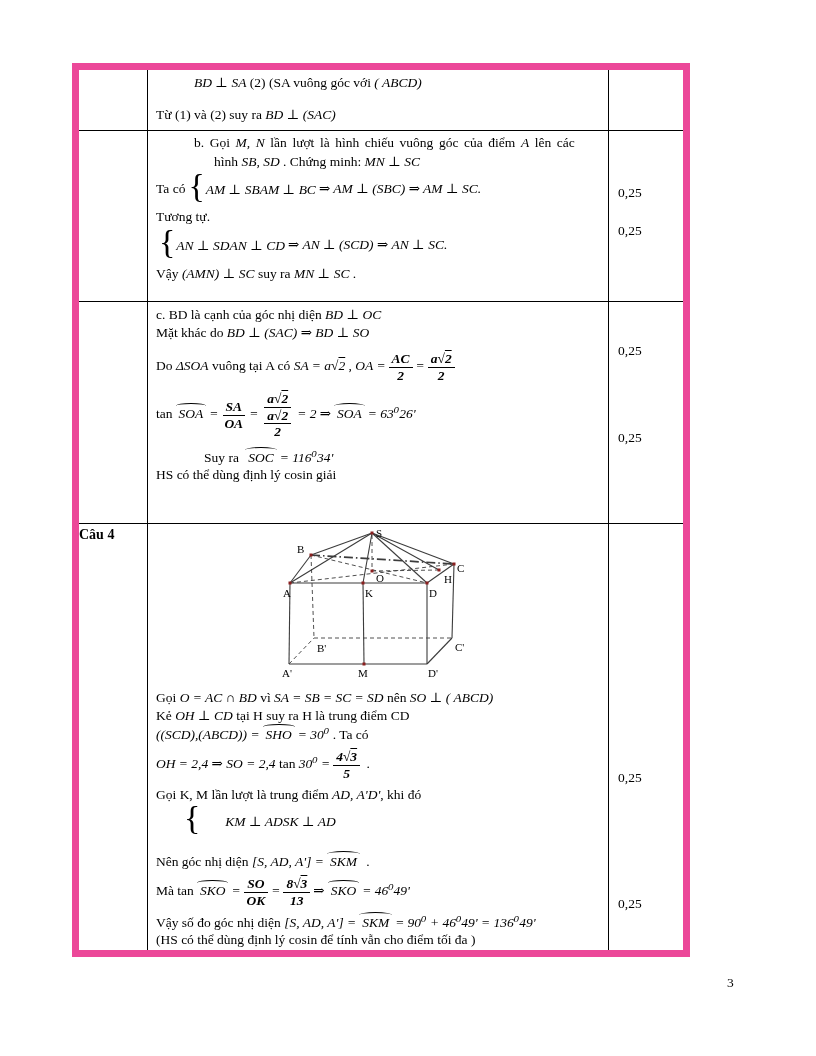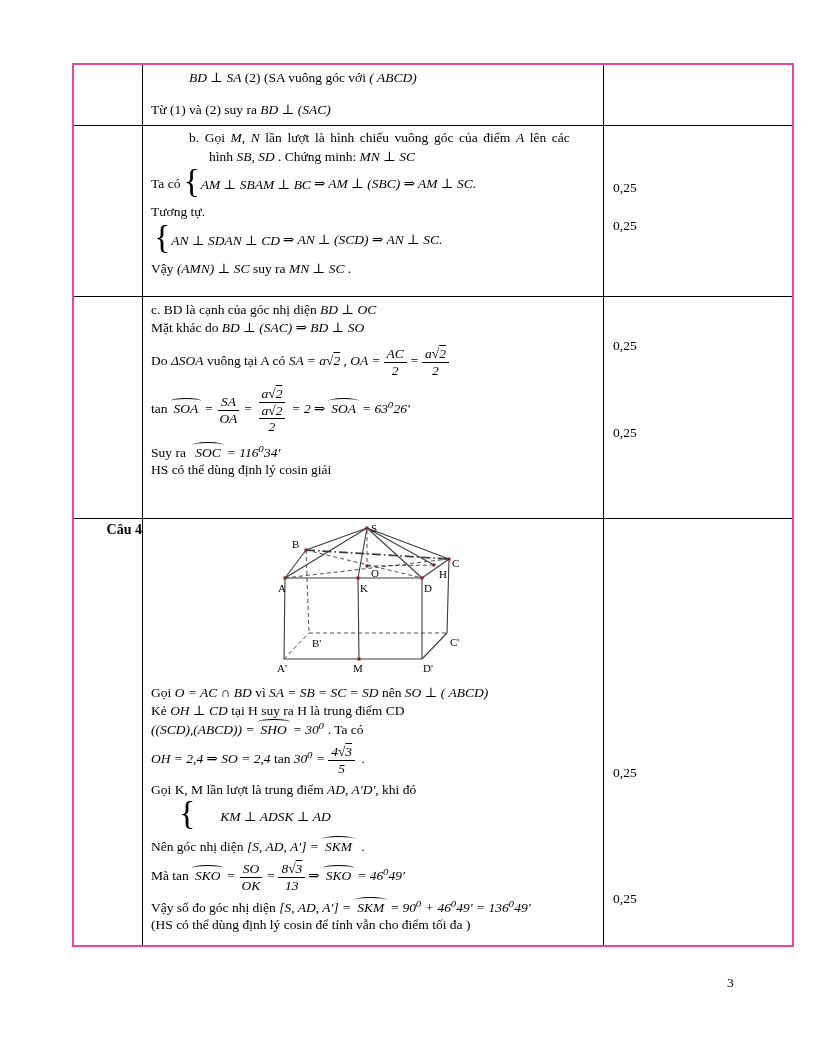--- a/index.html
+++ b/index.html
@@ -1,47 +1,47 @@
 <!DOCTYPE html>
 <html><head>
 <meta charset="utf-8">
 <style>
   *{box-sizing:border-box;}
   html,body{margin:0;padding:0;background:#fff;}
   body{width:816px;height:1056px;font-family:"Liberation Serif","DejaVu Serif",serif;color:#000;font-size:13.5px;}
   .page{position:relative;width:816px;height:1056px;overflow:hidden;background:#fff;}
-  .tbl{position:absolute;left:72px;top:63px;width:722px;border:2px solid #ec4899;}
+  .tbl{position:absolute;left:72px;top:63px;width:618px;border:7px solid #ec4899;}
   .row{display:flex;border-bottom:1px solid #000;}
   .row:last-child{border-bottom:none;}
   .c1{width:69px;border-right:1px solid #000;flex:none;padding-top:3px;}
   .c2{width:461px;border-right:1px solid #000;flex:none;padding:3px 6px 0 8px;position:relative;overflow:hidden;}
   .c3{flex:1 1 auto;position:relative;}
   .r1{height:61px;}.rb{height:171px;}.rc{height:222px;}.r4{height:426px;}
   .m{font-style:italic;}
   .t{font-style:normal;}
   .ln{margin:1px 0;min-height:17px;}
   .ind1{padding-left:38px;}
   .ind2{padding-left:58px;}
   .jsf{word-spacing:2.2px;}
   .mt14{margin-top:15px;}
   .sc{position:absolute;left:9px;}
   .sys{display:inline-flex;align-items:center;vertical-align:middle;margin:0 3px;}
   .brace{display:inline-block;font-weight:300;line-height:30px;margin-right:1px;}
   .brace::before{content:"{";font-size:34px;}
   .sysrows{display:inline-flex;flex-direction:row;}
   .sysrows>span{line-height:16px;white-space:nowrap;}
-  .frac{display:inline-flex;flex-direction:column;align-items:center;vertical-align:middle;margin:0 3px;line-height:1.15;text-align:center;}
+  .frac{display:inline-flex;flex-direction:column;align-items:center;vertical-align:middle;margin:0 3px;line-height:1.15;text-align:center;font-weight:bold;}
   .fn{border-bottom:1px solid #000;padding:0 3px;white-space:nowrap;}
   .fd{padding:0 3px;white-space:nowrap;}
   .sqrt{white-space:nowrap;font-style:italic;}
   .sqrt::before{content:"\221A";font-style:normal;}
   .rad{text-decoration:overline;}
   .arc{display:inline-block;position:relative;font-style:italic;margin:0 3px;padding:2px 3px 0;}
   .arc::before{content:"";position:absolute;left:0;top:-1px;width:100%;height:5px;border-top:1px solid #000;border-radius:50% 50% 0 0;}
-  .cau{font-weight:bold;text-align:right;font-size:14px;}
+  .cau{font-weight:bold;text-align:left;font-size:14px;}
   .fig{display:block;margin-left:112px;}
   .figtxt{font-size:11px;font-style:normal;}
   .pageno{position:absolute;left:727px;top:975px;}
 </style>
 </head>
 <body>
 
 <div class="page">
   <div class="tbl">
 
@@ -97,21 +97,21 @@
         <div class="ln" style="margin-top:8px;"><span class="t">tan</span><span class="arc">SOA</span><span class="m">=</span><span class="frac">
               <span class="fn m">SA</span>
               <span class="fd m">OA</span>
             </span><span class="m">=</span><span class="frac">
               <span class="fn"><span class="m">a</span><span class="sqrt"><span class="rad">2</span></span></span>
               <span class="fd"><span class="frac" style="margin:0;">
                   <span class="fn"><span class="m">a</span><span class="sqrt"><span class="rad">2</span></span></span>
                   <span class="fd m">2</span>
                 </span></span>
             </span><span class="m">= 2 ⇒</span><span class="arc">SOA</span><span class="m">= 63⁰26'</span></div>
-        <div class="ln" style="margin-top:8px;"><span class="t">Suy ra  </span><span class="arc">SOC</span><span class="m">= 116⁰34'</span></div>
+        <div class="ln" style="margin-top:8px;margin-left:48px;"><span class="t">Suy ra  </span><span class="arc">SOC</span><span class="m">= 116⁰34'</span></div>
         <div class="ln"><span class="t">HS có thể dùng định lý cosin giải</span></div>
       </div>
       <div class="c3">
         <div class="sc" style="top:41px;">0,25</div>
         <div class="sc" style="top:128px;">0,25</div>
       </div>
     </div>
 
     <div class="row r4">
       <div class="c1">
@@ -180,21 +180,21 @@
               <span class="fn"><span class="m">4</span><span class="sqrt"><span class="rad">3</span></span></span>
               <span class="fd m">5</span>
             </span><span class="t"> .</span></div>
         <div class="ln" style="margin-top:6px;"><span class="t">Gọi K, M lần lượt  là trung điểm  </span><span class="m">AD, A'D'</span><span class="t">,  khi đó</span><span class="sys" style="margin-left:28px;gap:24px;">
               <span class="brace"></span>
               <span class="sysrows">
                 <span class="m">KM ⊥ AD</span>
                 <span class="m">SK ⊥ AD</span>
               </span>
             </span></div>
-        <div class="ln" style="margin-top:2px;"><span class="t"> Nên góc nhị diện  </span><span class="m">[S, AD, A'] =</span><span class="arc">SKM</span><span class="t">  .</span></div>
+        <div class="ln" style="margin-top:12px;"><span class="t"> Nên góc nhị diện  </span><span class="m">[S, AD, A'] =</span><span class="arc">SKM</span><span class="t">  .</span></div>
         <div class="ln" style="margin-top:6px;"><span class="t">Mà  tan</span><span class="arc">SKO</span><span class="m">=</span><span class="frac">
               <span class="fn m">SO</span>
               <span class="fd m">OK</span>
             </span><span class="m">=</span><span class="frac">
               <span class="fn"><span class="m">8</span><span class="sqrt"><span class="rad">3</span></span></span>
               <span class="fd m">13</span>
             </span><span class="m">⇒</span><span class="arc">SKO</span><span class="m">= 46⁰49'</span></div>
         <div class="ln" style="margin-top:5px;"><span class="t">Vậy số đo góc nhị diện </span><span class="m">[S, AD, A'] =</span><span class="arc">SKM</span><span class="m">= 90⁰ + 46⁰49' = 136⁰49'</span></div>
         <div class="ln"><span class="t">(HS có thể dùng định lý cosin để tính vẫn cho điểm tối đa )</span></div>
       </div>

